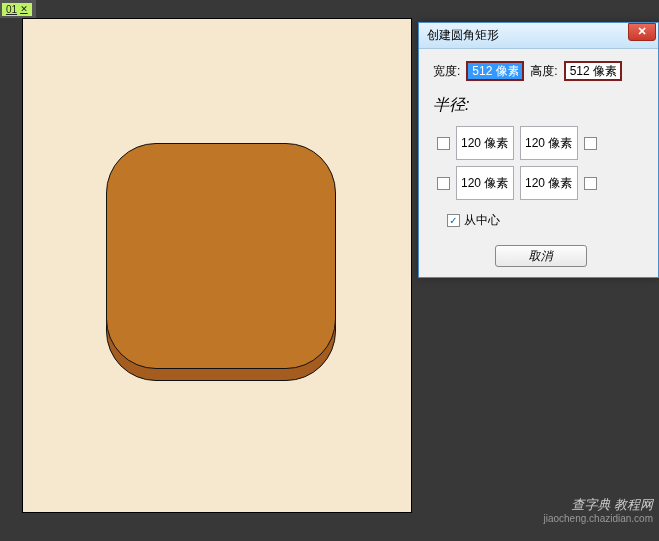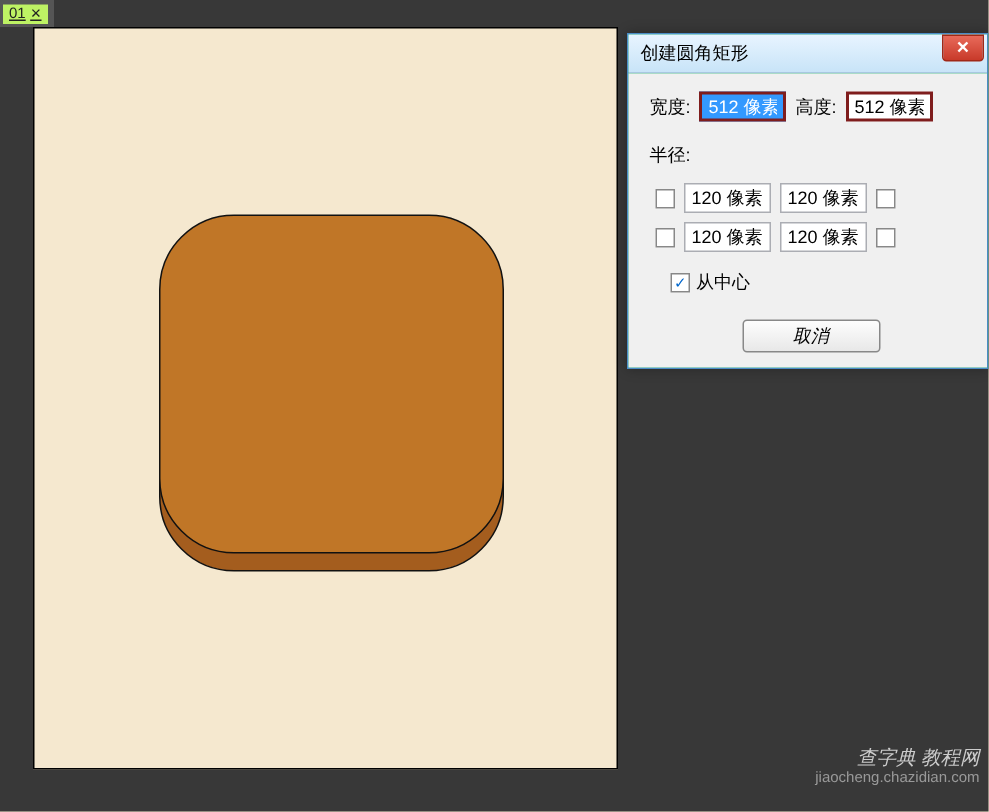--- a/index.html
+++ b/index.html
@@ -132,22 +132,23 @@
       font-size: 12px;
       width: 58px;
       height: 20px;
       background: #fff;
     }
     .input.selected {
       background: #3399ff;
       color: #fff;
     }
     .section-label {
-      font-size: 12px;
+      font-size: 16px;
       margin-bottom: 10px;
+      font-style: italic;
     }
     .radius-grid {
       margin-left: 4px;
       margin-bottom: 12px;
     }
     .radius-row {
       display: flex;
       align-items: center;
       gap: 6px;
       margin-bottom: 6px;
@@ -161,21 +162,21 @@
       align-items: center;
       justify-content: center;
       font-size: 10px;
       color: #0066cc;
     }
     .checkbox.checked::after {
       content: "✓";
     }
     .radius-input {
       border: 1px solid #abadb3;
-      padding: 2px 4px;
+      padding: 16px 4px;
       font-size: 12px;
       width: 58px;
       height: 20px;
       background: #fff;
     }
     .from-center {
       display: flex;
       align-items: center;
       gap: 4px;
       margin-bottom: 16px;

